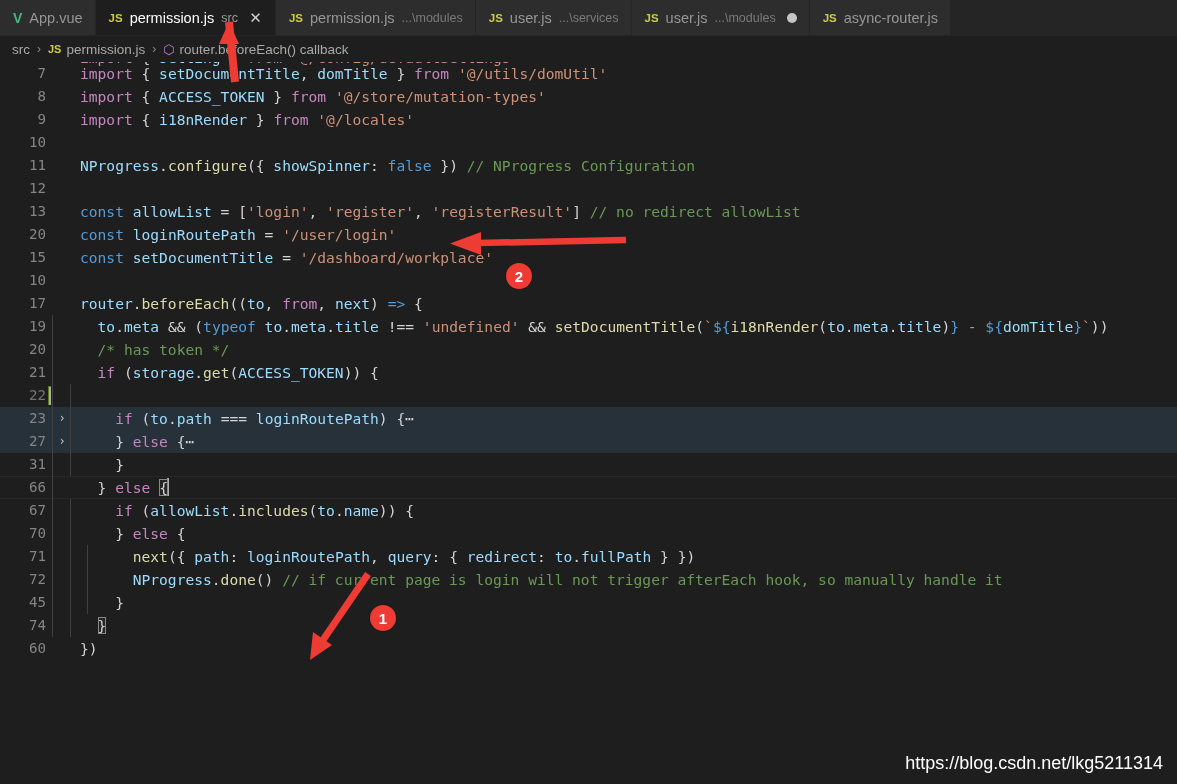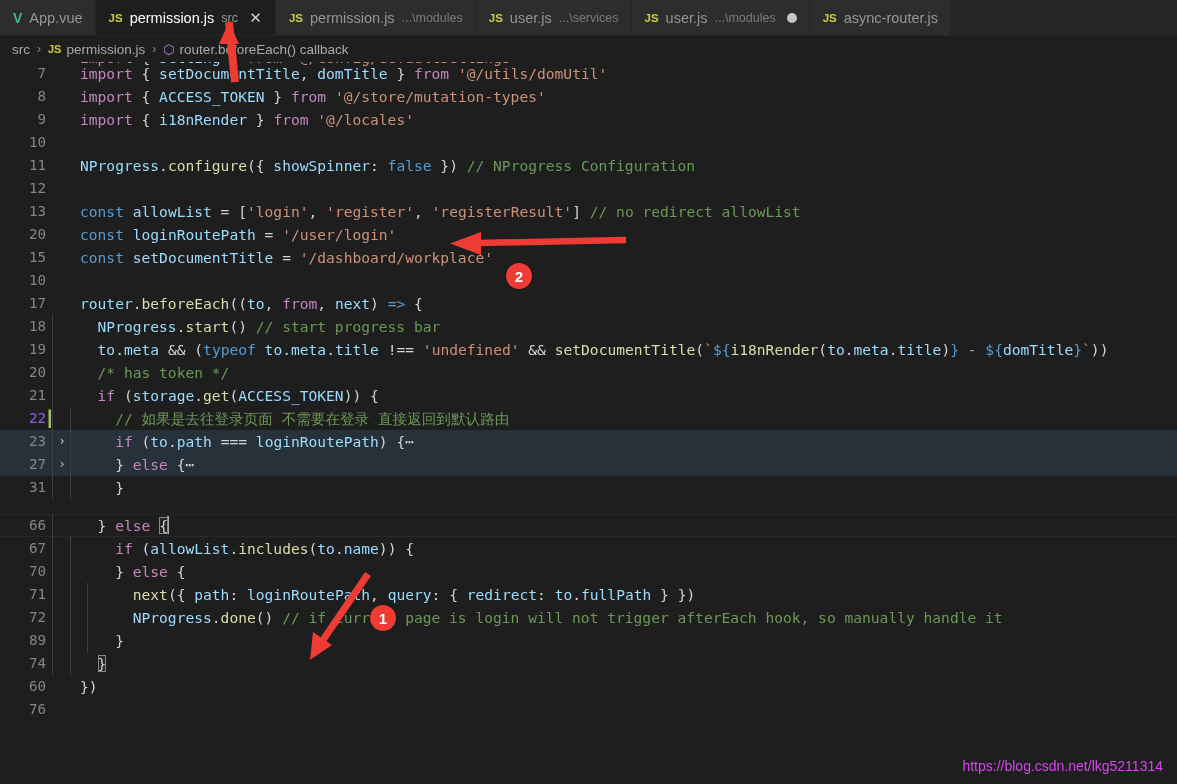--- a/index.html
+++ b/index.html
@@ -68,27 +68,27 @@
     background: #1e1e1e; overflow: hidden;
   }
   .line {
     position: relative; height: 23px; line-height: 23px;
     display: flex; align-items: stretch;
     font-family: "DejaVu Sans Mono", monospace;
     font-size: 14.6px;
     white-space: pre;
   }
   .line.folded { background: #263139; }
-  .line.current { background: #1e1e1e; box-shadow: inset 0 1px 0 #282828, inset 0 -1px 0 #282828; margin-top: 15px; }
+  .line.current { background: #1e1e1e; box-shadow: inset 0 1px 0 #282828, inset 0 -1px 0 #282828; }
   .gutter {
     width: 52px; flex: none; text-align: right;
     color: #858585; padding-right: 6px; position: relative;
     font-size: 14.2px;
   }
-  .gutter.cur { color: #8b5cf6; padding-left: 17px; }
+  .gutter.cur { color: #737373; padding-left: 17px; }
   .chev {
     position: absolute; right: -17px; top: 0;
     color: #c5c5c5; font-size: 12px; width: 14px; text-align: center;
   }
   .modbar {
     position: absolute; left: 48px; top: 2px;
     width: 3px; height: 19px; background: #587c0c;
   }
   .codecell { flex: 1 1 auto; padding-left: 28px; position: relative; }
   .ind {
@@ -126,21 +126,21 @@
     width: 26px; height: 26px; border-radius: 50%;
     background: #ee3b33; color: #ffffff;
     font-family: "Liberation Sans", sans-serif;
     font-size: 15px; font-weight: bold;
     display: flex; align-items: center; justify-content: center;
     box-shadow: 0 0 0 1px rgba(0,0,0,0.15);
   }
   .watermark {
     position: absolute; right: 14px; bottom: 10px;
     font-family: "Liberation Sans", sans-serif;
-    font-size: 14px; color: #d946ef;
+    font-size: 18px; color: #ffffff;
   }
 </style>
 </head>
 <body>
 
 <div id="app">
 
   <div class="tabbar" id="tabbar">
       <div class="tab">
         <span class="tab-icon vue">V</span>
@@ -198,37 +198,35 @@
         <div class="line"><div class="gutter">8</div><div class="codecell"><span><span class="kw">import</span> <span class="pun">{</span> <span class="var">ACCESS_TOKEN</span> <span class="pun">}</span> <span class="kw">from</span> <span class="str">'@/store/mutation-types'</span></span></div></div>
         <div class="line"><div class="gutter">9</div><div class="codecell"><span><span class="kw">import</span> <span class="pun">{</span> <span class="var">i18nRender</span> <span class="pun">}</span> <span class="kw">from</span> <span class="str">'@/locales'</span></span></div></div>
         <div class="line"><div class="gutter">10</div><div class="codecell"><span></span></div></div>
         <div class="line"><div class="gutter">11</div><div class="codecell"><span><span class="var">NProgress</span><span class="pun">.</span><span class="fn">configure</span><span class="pun">(</span><span class="pun">{</span> <span class="var">showSpinner</span><span class="pun">:</span> <span class="kw2">false</span> <span class="pun">}</span><span class="pun">)</span> <span class="cmt">// NProgress Configuration</span></span></div></div>
         <div class="line"><div class="gutter">12</div><div class="codecell"><span></span></div></div>
         <div class="line"><div class="gutter">13</div><div class="codecell"><span><span class="kw2">const</span> <span class="var">allowList</span> <span class="pun">=</span> <span class="pun">[</span><span class="str">'login'</span><span class="pun">,</span> <span class="str">'register'</span><span class="pun">,</span> <span class="str">'registerResult'</span><span class="pun">]</span> <span class="cmt">// no redirect allowList</span></span></div></div>
         <div class="line"><div class="gutter">20</div><div class="codecell"><span><span class="kw2">const</span> <span class="var">loginRoutePath</span> <span class="pun">=</span> <span class="str">'/user/login'</span></span></div></div>
         <div class="line"><div class="gutter">15</div><div class="codecell"><span><span class="kw2">const</span> <span class="var">setDocumentTitle</span> <span class="pun">=</span> <span class="str">'/dashboard/workplace'</span></span></div></div>
         <div class="line"><div class="gutter">10</div><div class="codecell"><span></span></div></div>
         <div class="line"><div class="gutter">17</div><div class="codecell"><span><span class="var">router</span><span class="pun">.</span><span class="fn">beforeEach</span><span class="pun">(</span><span class="pun">(</span><span class="var">to</span><span class="pun">,</span> <span class="kw">from</span><span class="pun">,</span> <span class="var">next</span><span class="pun">)</span> <span class="kw2">=&gt;</span> <span class="pun">{</span></span></div></div>
-        <div class="line"><div class="gutter">18</div><div class="codecell"><span class="ind" style="left: 0px;"></span><span>  <span class="var">NProgress</span><span class="pun">.</span><span class="fn">start</span><span class="pun">(</span><span class="pun">)</span> <span class="cmt">// start progress bar</span></span></div></div>
         <div class="line"><div class="gutter">19</div><div class="codecell"><span class="ind" style="left: 0px;"></span><span>  <span class="var">to</span><span class="pun">.</span><span class="var">meta</span> <span class="pun">&amp;</span><span class="pun">&amp;</span> <span class="pun">(</span><span class="kw2">typeof</span> <span class="var">to</span><span class="pun">.</span><span class="var">meta</span><span class="pun">.</span><span class="var">title</span> <span class="pun">!</span><span class="pun">=</span><span class="pun">=</span> <span class="str">'undefined'</span> <span class="pun">&amp;</span><span class="pun">&amp;</span> <span class="fn">setDocumentTitle</span><span class="pun">(</span><span class="str">`</span><span class="tpl">${</span><span class="fn">i18nRender</span><span class="pun">(</span><span class="var">to</span><span class="pun">.</span><span class="var">meta</span><span class="pun">.</span><span class="var">title</span><span class="pun">)</span><span class="tpl">}</span><span class="str"> - </span><span class="tpl">${</span><span class="var">domTitle</span><span class="tpl">}</span><span class="str">`</span><span class="pun">)</span><span class="pun">)</span></span></div></div>
         <div class="line"><div class="gutter">20</div><div class="codecell"><span class="ind" style="left: 0px;"></span><span>  <span class="cmt">/* has token */</span></span></div></div>
         <div class="line"><div class="gutter">21</div><div class="codecell"><span class="ind" style="left: 0px;"></span><span>  <span class="kw">if</span> <span class="pun">(</span><span class="var">storage</span><span class="pun">.</span><span class="fn">get</span><span class="pun">(</span><span class="var">ACCESS_TOKEN</span><span class="pun">)</span><span class="pun">)</span> <span class="pun">{</span></span></div></div>
-        <div class="line"><div class="gutter cur">22<span class="modbar"></span></div><div class="codecell"><span class="ind" style="left: 0px;"></span><span class="ind" style="left: 17.6px;"></span><span>    <span class="cmt">// 如果是去往登录页面 不需要在登录 直接返回到默认路由</span></span><span class="caret" style="position: absolute; left: -2px; top: 3px;"></span></div></div>
+        <div class="line"><div class="gutter cur">22<span class="modbar"></span></div><div class="codecell"><span class="ind" style="left: 0px;"></span><span class="ind" style="left: 17.6px;"></span><span class="caret" style="position: absolute; left: -2px; top: 3px;"></span></div></div>
         <div class="line folded"><div class="gutter">23<span class="chev">›</span></div><div class="codecell"><span class="ind" style="left: 0px;"></span><span class="ind" style="left: 17.6px;"></span><span>    <span class="kw">if</span> <span class="pun">(</span><span class="var">to</span><span class="pun">.</span><span class="var">path</span> <span class="pun">=</span><span class="pun">=</span><span class="pun">=</span> <span class="var">loginRoutePath</span><span class="pun">)</span> <span class="pun">{</span><span class="pun">⋯</span></span></div></div>
         <div class="line folded"><div class="gutter">27<span class="chev">›</span></div><div class="codecell"><span class="ind" style="left: 0px;"></span><span class="ind" style="left: 17.6px;"></span><span>    <span class="pun">}</span> <span class="kw">else</span> <span class="pun">{</span><span class="pun">⋯</span></span></div></div>
         <div class="line"><div class="gutter">31</div><div class="codecell"><span class="ind" style="left: 0px;"></span><span class="ind" style="left: 17.6px;"></span><span>    <span class="pun">}</span></span></div></div>
         <div class="line current"><div class="gutter">66</div><div class="codecell"><span class="ind" style="left: 0px;"></span><span>  <span class="pun">}</span> <span class="kw">else</span> <span class="pun bmatch">{</span><span class="caret"></span></span></div></div>
         <div class="line"><div class="gutter">67</div><div class="codecell"><span class="ind" style="left: 0px;"></span><span class="ind" style="left: 17.6px;"></span><span>    <span class="kw">if</span> <span class="pun">(</span><span class="var">allowList</span><span class="pun">.</span><span class="fn">includes</span><span class="pun">(</span><span class="var">to</span><span class="pun">.</span><span class="var">name</span><span class="pun">)</span><span class="pun">)</span> <span class="pun">{</span></span></div></div>
         <div class="line"><div class="gutter">70</div><div class="codecell"><span class="ind" style="left: 0px;"></span><span class="ind" style="left: 17.6px;"></span><span>    <span class="pun">}</span> <span class="kw">else</span> <span class="pun">{</span></span></div></div>
         <div class="line"><div class="gutter">71</div><div class="codecell"><span class="ind" style="left: 0px;"></span><span class="ind" style="left: 17.6px;"></span><span class="ind" style="left: 35.2px;"></span><span>      <span class="fn">next</span><span class="pun">(</span><span class="pun">{</span> <span class="var">path</span><span class="pun">:</span> <span class="var">loginRoutePath</span><span class="pun">,</span> <span class="var">query</span><span class="pun">:</span> <span class="pun">{</span> <span class="var">redirect</span><span class="pun">:</span> <span class="var">to</span><span class="pun">.</span><span class="var">fullPath</span> <span class="pun">}</span> <span class="pun">}</span><span class="pun">)</span></span></div></div>
         <div class="line"><div class="gutter">72</div><div class="codecell"><span class="ind" style="left: 0px;"></span><span class="ind" style="left: 17.6px;"></span><span class="ind" style="left: 35.2px;"></span><span>      <span class="var">NProgress</span><span class="pun">.</span><span class="fn">done</span><span class="pun">(</span><span class="pun">)</span> <span class="cmt">// if current page is login will not trigger afterEach hook, so manually handle it</span></span></div></div>
-        <div class="line"><div class="gutter">89</div><div class="codecell"><span class="ind" style="left: 0px;"></span><span class="ind" style="left: 17.6px;"></span><span class="ind" style="left: 35.2px;"></span><span>    <span class="pun">}</span></span></div></div>
+        <div class="line"><div class="gutter">45</div><div class="codecell"><span class="ind" style="left: 0px;"></span><span class="ind" style="left: 17.6px;"></span><span class="ind" style="left: 35.2px;"></span><span>    <span class="pun">}</span></span></div></div>
         <div class="line"><div class="gutter">74</div><div class="codecell"><span class="ind" style="left: 0px;"></span><span class="ind" style="left: 17.6px;"></span><span>  <span class="pun bmatch">}</span></span></div></div>
         <div class="line"><div class="gutter">60</div><div class="codecell"><span><span class="pun">}</span><span class="pun">)</span></span></div></div>
-        <div class="line"><div class="gutter">76</div><div class="codecell"><span></span></div></div>
       </div>
   </div>
 
   <svg class="anno" width="1177" height="784" style="left:0;top:0;">
     <defs>
       <marker id="ah" markerWidth="6" markerHeight="6" refX="3.2" refY="3" orient="auto">
         <path d="M0,0 L6,3 L0,6 Z" fill="#ee3b33"></path>
       </marker>
     </defs>
 

